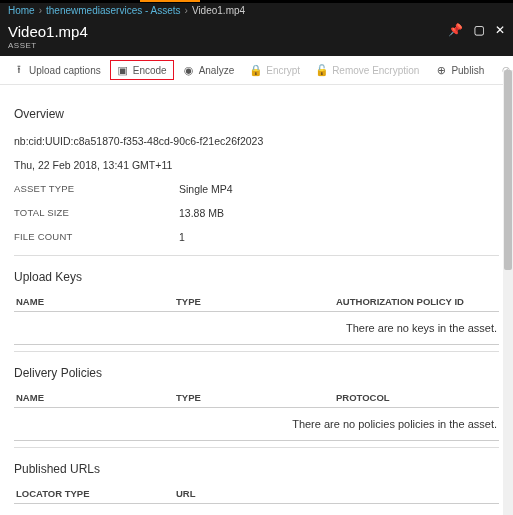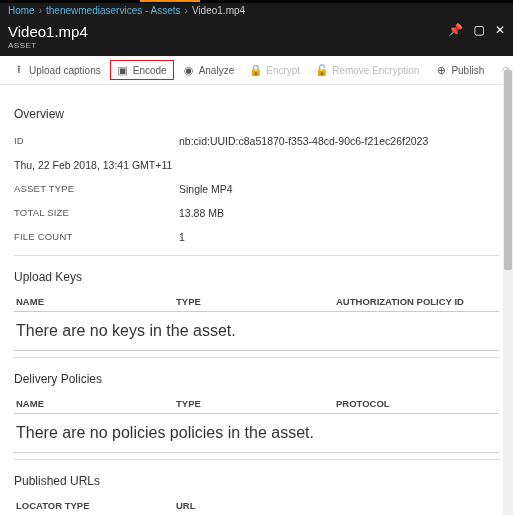--- a/index.html
+++ b/index.html
@@ -91,23 +91,24 @@
     color: #444;
     text-transform: uppercase;
     margin-top: 4px;
   }
   .table-header.two > div { flex: 1; }
   .table-header.three > div:nth-child(1){ width:160px;}
   .table-header.three > div:nth-child(2){ width:160px;}
   .table-header.three > div:nth-child(3){ flex:1;}
   .empty-row {
     padding: 10px 2px;
-    font-size: 16px;
+    font-size: 11px;
     color: #333;
     border-bottom: 1px solid #ccc;
+    text-align: right;
   }
   .section-divider { height: 1px; background: #ddd; margin: 6px 0 14px; }
   .scrollbar {
     position: absolute;
     right: 0;
     top: 70px;
     width: 10px;
     height: calc(515px - 70px);
     background: #f0f0f0;
   }
@@ -176,21 +177,20 @@
     <span class="tb-icon">⊘</span>
 
   </div>
 
 </div>
 
 <div class="content">
 
   <div class="section-title">Overview</div>
   <div class="kv-row">
-    <div class="kv-label">ID</div>
     <div class="kv-value">nb:cid:UUID:c8a51870-f353-48cd-90c6-f21ec26f2023</div>
   </div>
   <div class="kv-row">
     <div class="kv-value">Thu, 22 Feb 2018, 13:41 GMT+11</div>
   </div>
   <div class="kv-row">
     <div class="kv-label">ASSET TYPE</div>
     <div class="kv-value">Single MP4</div>
   </div>
   <div class="kv-row">

